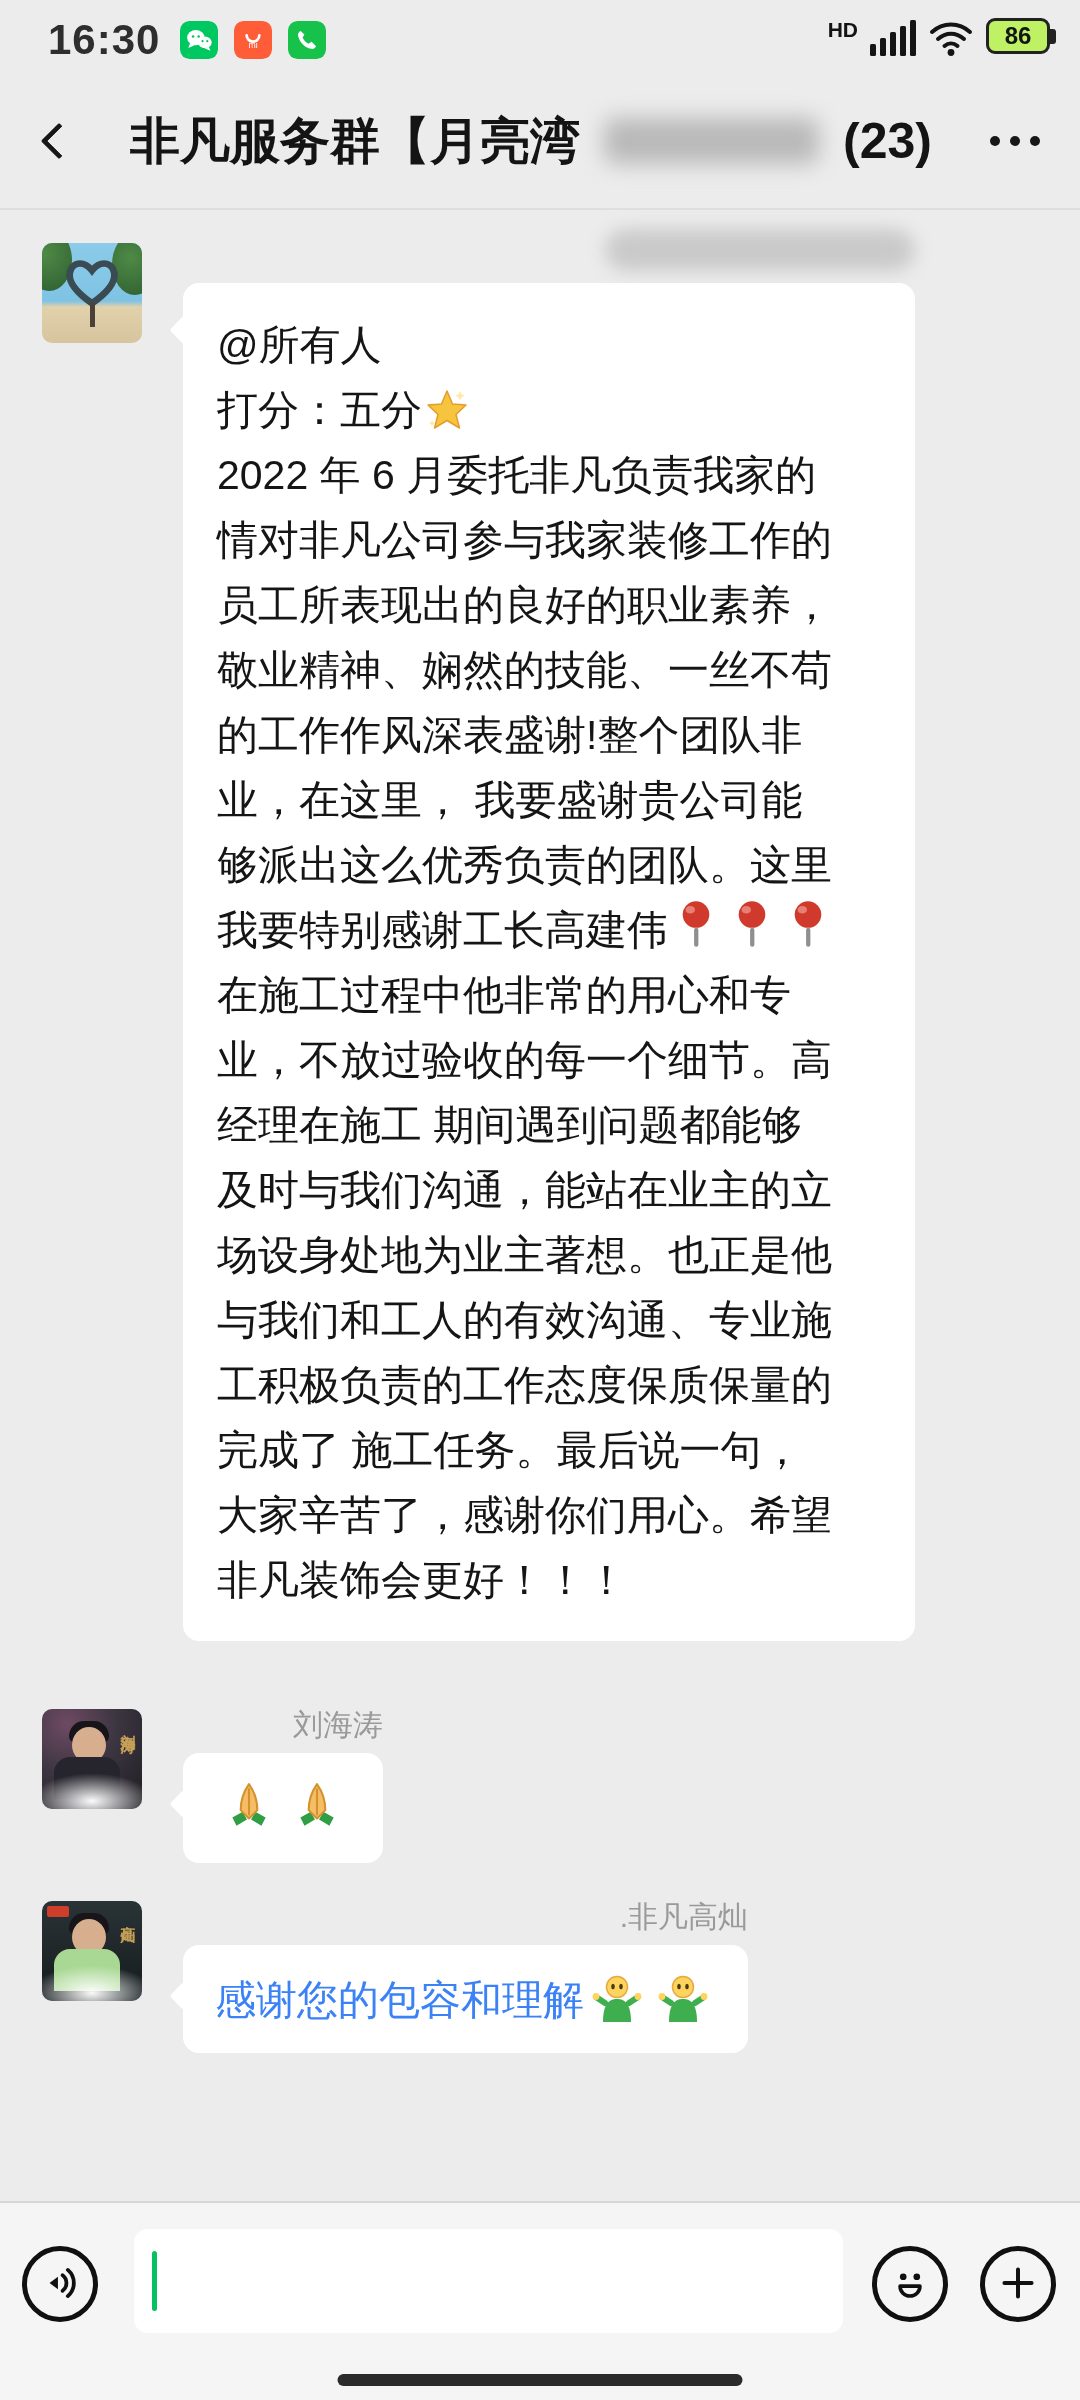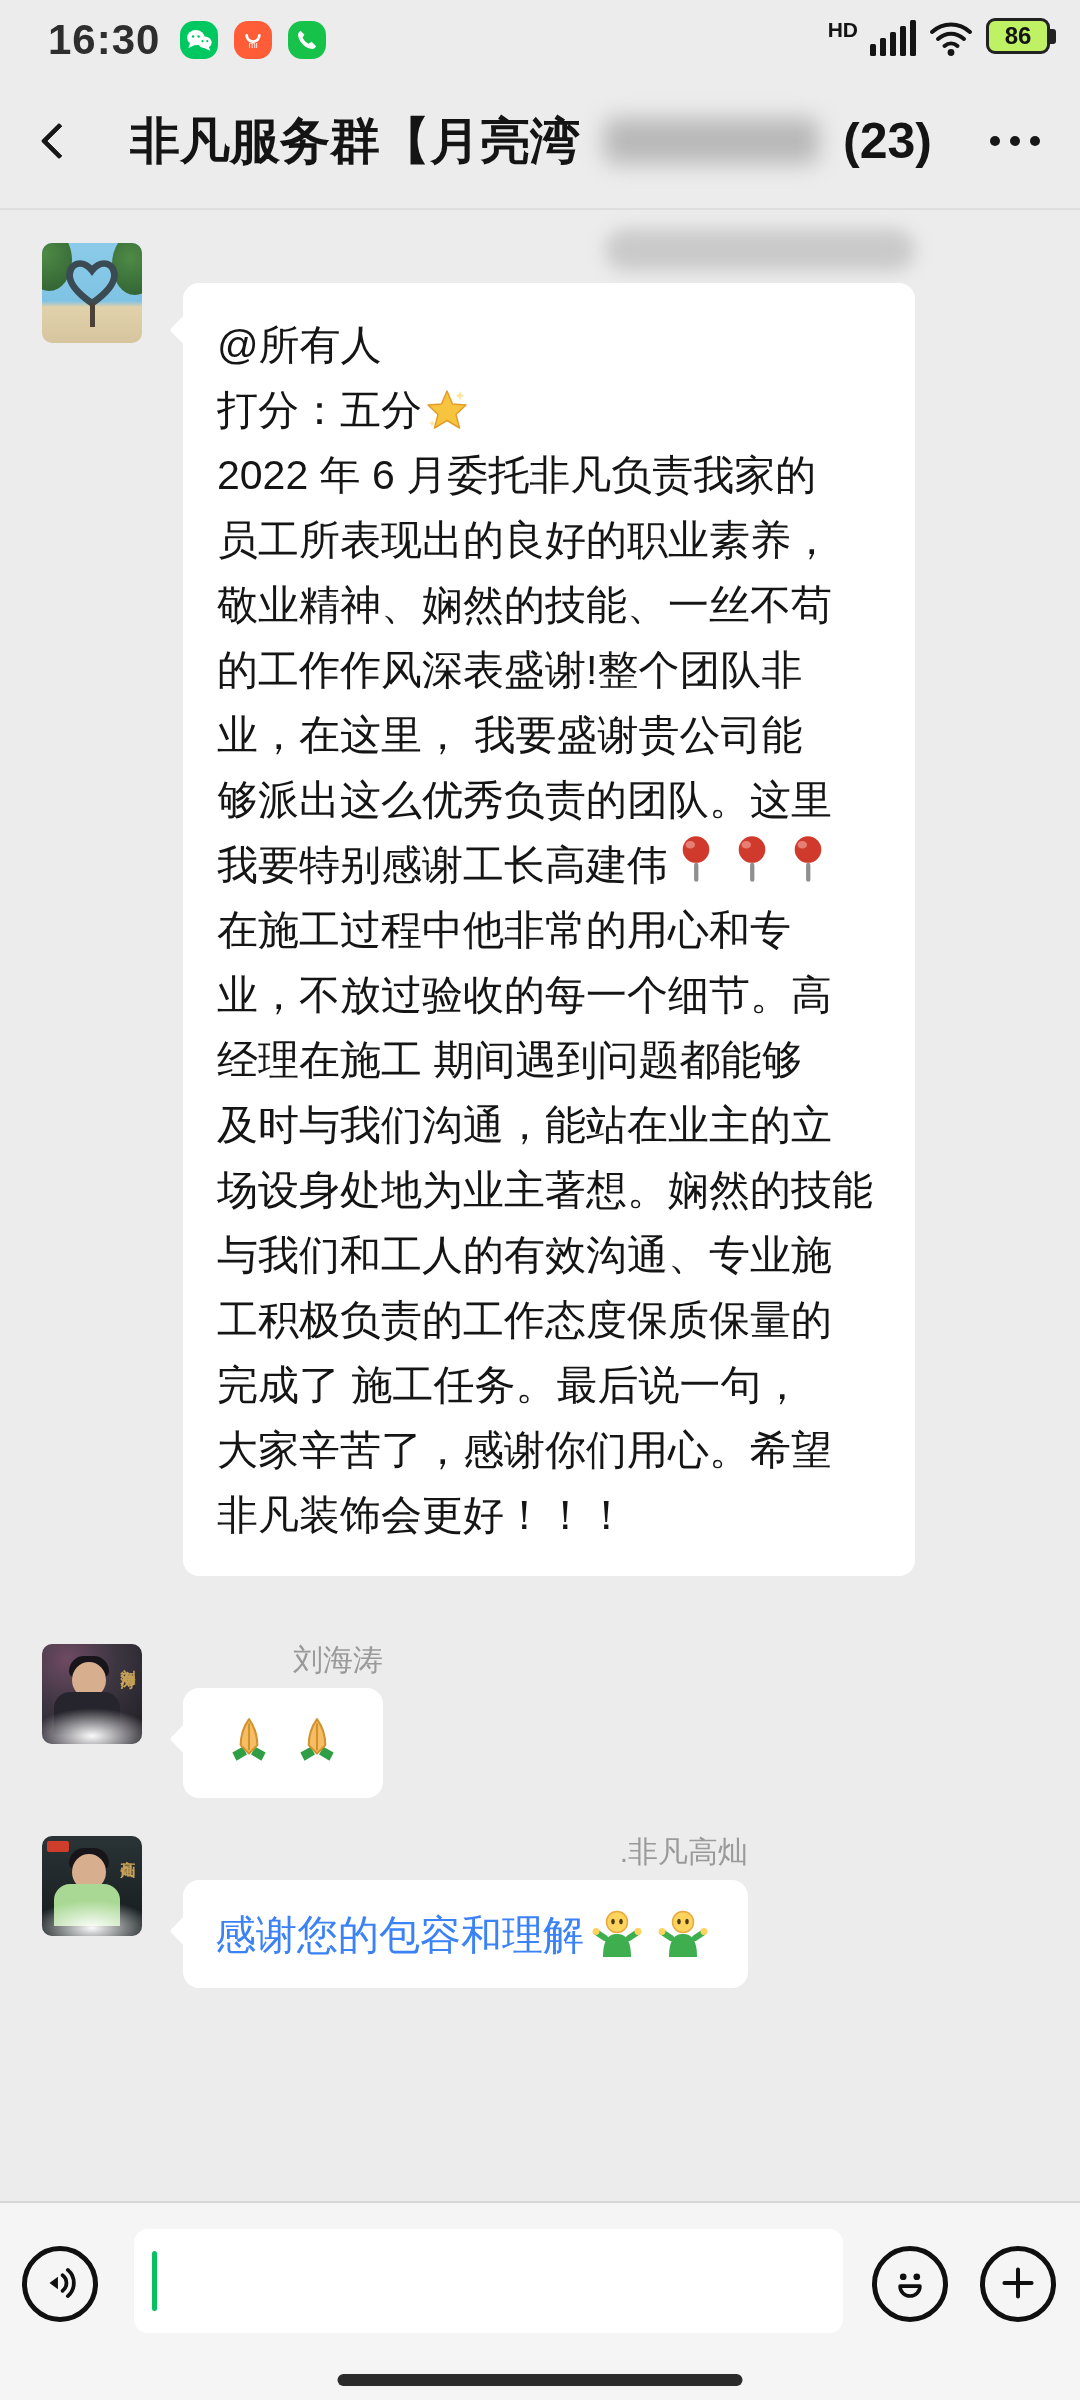--- a/index.html
+++ b/index.html
@@ -7,21 +7,21 @@
   body {
     font-family:"Liberation Sans","DejaVu Sans",sans-serif;
     background:#ececec; color:#151515; overflow:hidden; position:relative;
   }
   .screen { width:1080px; height:2400px; position:relative; background:#ececec; }
 
   
   .statusbar { height:74px; display:flex; align-items:center; padding:6px 30px 0 48px; }
   .time { font-size:42px; font-weight:600; color:#2e2e2e; letter-spacing:1px; }
   .app-icons { display:flex; gap:16px; margin-left:20px; }
-  .app-ic { width:38px; height:38px; border-radius:14px; position:relative; overflow:hidden; }
+  .app-ic { width:38px; height:38px; border-radius:8px; position:relative; overflow:hidden; }
   .sb-spacer { flex:1; }
   .sb-right { display:flex; gap:12px; }
   .hd { font-size:21px; font-weight:800; color:#141414; align-self:flex-start; margin-top:0px; }
   .sigbars { display:flex; align-items:flex-end; gap:4px; height:38px; }
   .sigbars span { width:6px; background:#141414; border-radius:1.5px; display:block; }
   .battery { width:64px; height:36px; border:3.5px solid #222; border-radius:9px; position:relative;
              display:flex; align-items:center; justify-content:center; background:#bef264; }
   .battery::after { content:""; position:absolute; right:-9px; top:8px; width:6px; height:15px;
                     background:#222; border-radius:0 3px 3px 0; }
   .batt-num { font-size:24px; font-weight:600; color:#141414; }
@@ -189,20 +189,21 @@
         <div class="name-redacted"></div>
         <div class="bubble bubble1">
           <div id="msg1-lines">
               <div class="msg-line">@所有人</div>
               <div class="msg-line">打分：五分<span class="emo"><svg width="46" height="46" viewBox="0 0 46 46">
                     <polygon points="23,4 28.5,17 42,18 32,27.5 35.5,41 23,33.5 10.5,41 14,27.5 4,18 17.5,17" fill="#f7c43d" stroke="#e49c2d" stroke-width="1.5" stroke-linejoin="round"></polygon>
                     <path d="M36 4 l1.5 3.2 3.2 1.5 -3.2 1.5 -1.5 3.2 -1.5 -3.2 -3.2 -1.5 3.2 -1.5 z" fill="#ffe9a3"></path>
                     <path d="M8 33 l1 2.2 2.2 1 -2.2 1 -1 2.2 -1 -2.2 -2.2 -1 2.2 -1 z" fill="#ffe9a3"></path>
                   </svg></span></div>
               <div class="msg-line">2022 年 6 月委托非凡负责我家的</div>
+              <div class="msg-line">情对非凡公司参与我家装修工作的</div>
               <div class="msg-line">员工所表现出的良好的职业素养，</div>
               <div class="msg-line">敬业精神、娴然的技能、一丝不苟</div>
               <div class="msg-line">的工作作风深表盛谢!整个团队非</div>
               <div class="msg-line">业，在这里， 我要盛谢贵公司能</div>
               <div class="msg-line">够派出这么优秀负责的团队。这里</div>
               <div class="msg-line">我要特别感谢工长高建伟<span class="emo emo-pin"><svg width="38" height="52" viewBox="0 0 40 54">
                     <circle cx="20" cy="16" r="14" fill="#cf3a2c"></circle>
                     <ellipse cx="14" cy="11" rx="5" ry="4" fill="#ea8b80" opacity="0.85"></ellipse>
                     <rect x="18" y="30" width="4.5" height="20" rx="2.2" fill="#8f8f8f"></rect>
                   </svg></span><span class="emo emo-pin"><svg width="38" height="52" viewBox="0 0 40 54">
@@ -211,21 +212,21 @@
                     <rect x="18" y="30" width="4.5" height="20" rx="2.2" fill="#8f8f8f"></rect>
                   </svg></span><span class="emo emo-pin"><svg width="38" height="52" viewBox="0 0 40 54">
                     <circle cx="20" cy="16" r="14" fill="#cf3a2c"></circle>
                     <ellipse cx="14" cy="11" rx="5" ry="4" fill="#ea8b80" opacity="0.85"></ellipse>
                     <rect x="18" y="30" width="4.5" height="20" rx="2.2" fill="#8f8f8f"></rect>
                   </svg></span></div>
               <div class="msg-line">在施工过程中他非常的用心和专</div>
               <div class="msg-line">业，不放过验收的每一个细节。高</div>
               <div class="msg-line">经理在施工 期间遇到问题都能够</div>
               <div class="msg-line">及时与我们沟通，能站在业主的立</div>
-              <div class="msg-line">场设身处地为业主著想。娴然的技能</div>
+              <div class="msg-line">场设身处地为业主著想。也正是他</div>
               <div class="msg-line">与我们和工人的有效沟通、专业施</div>
               <div class="msg-line">工积极负责的工作态度保质保量的</div>
               <div class="msg-line">完成了 施工任务。最后说一句，</div>
               <div class="msg-line">大家辛苦了，感谢你们用心。希望</div>
               <div class="msg-line">非凡装饰会更好！！！</div>
             </div>
         </div>
       </div>
     </div>
 

